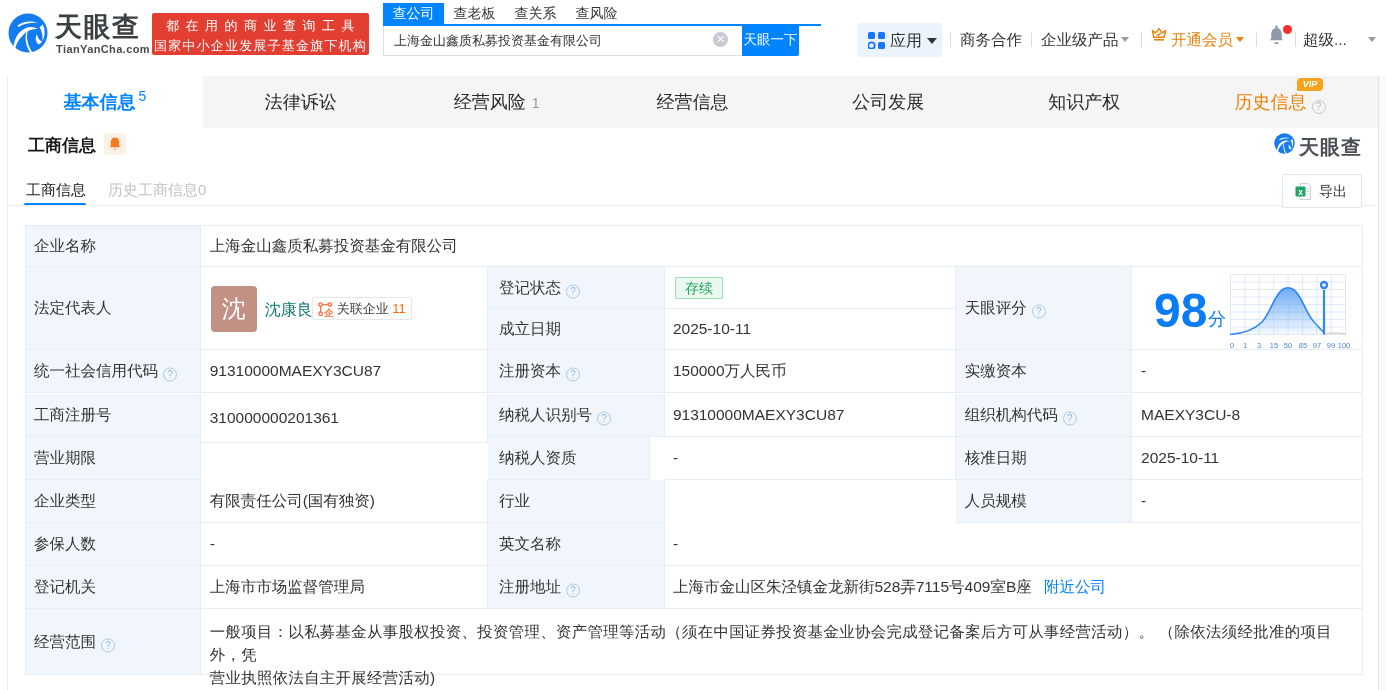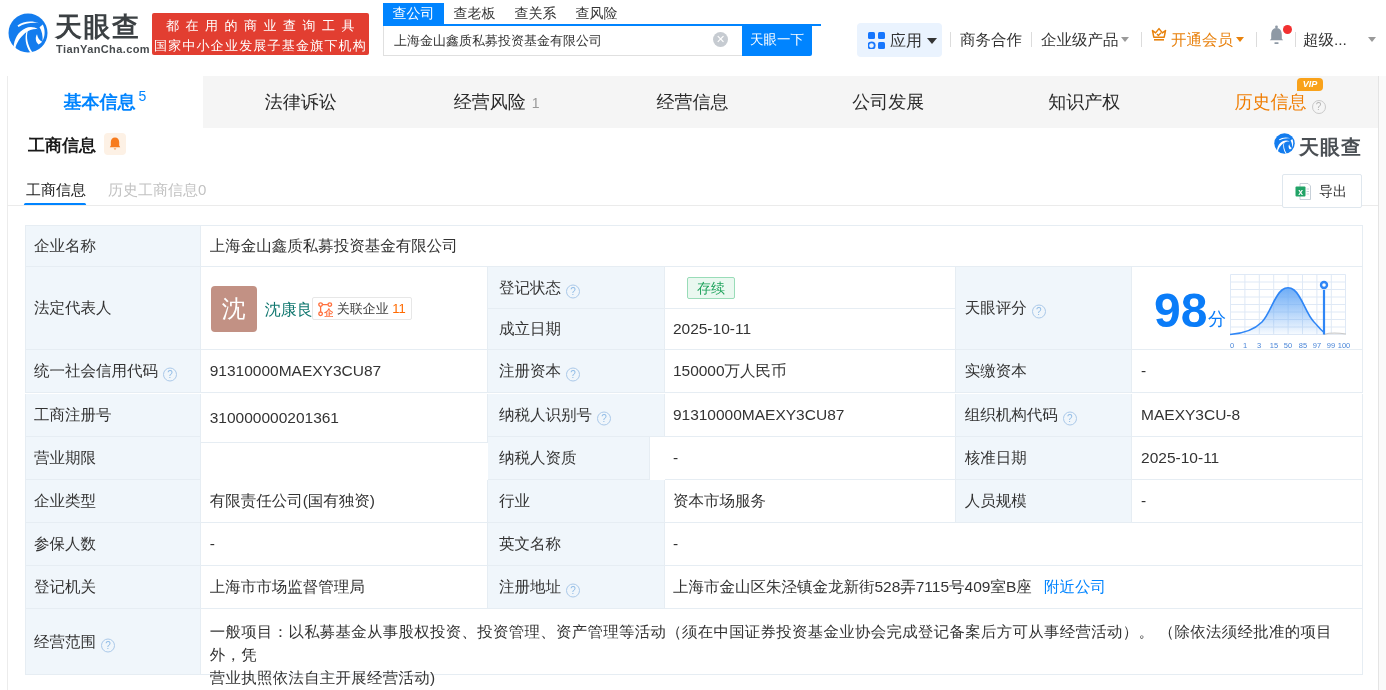--- a/index.html
+++ b/index.html
@@ -13,21 +13,21 @@
 #redbox { position:absolute; left:152px; top:13px; width:217px; height:42px; background:#e23e31; border-radius:2px; color:#fff; text-align:center; }
 #redbox .l1 { font-size:13px; letter-spacing:6.5px; margin-top:4px; margin-left:6px; }
 #redbox .l2 { font-size:13px; letter-spacing:1.2px; margin-top:2px; }
 
 #stabs { position:absolute; left:383px; top:3px; height:21px; }
 #stabs .st { float:left; height:21px; line-height:21px; font-size:14px; color:#333; padding:0 9.5px; }
 #stabs .st.on { background:#0084ff; color:#fff; }
 #sline { position:absolute; left:383px; top:24px; width:438px; height:2px; background:#0084ff; }
 #sinput { position:absolute; left:383px; top:26px; width:359px; height:30px; border-left:1px solid #e0e0e0; border-bottom:1px solid #e0e0e0; background:#fff; line-height:30px; font-size:13px; color:#333; padding-left:10px; }
 #sclear { position:absolute; left:713px; top:32px; width:15px; height:15px; border-radius:50%; background:#c6cbd1; color:#fff; font-size:11px; line-height:15px; text-align:center; }
-#sbtn { position:absolute; left:742px; top:24px; width:70px; height:32px; background:#0084ff; color:#fff; font-size:13.5px; text-align:center; line-height:32px; border-radius:0 2px 2px 0; }
+#sbtn { position:absolute; left:742px; top:24px; width:57px; height:32px; background:#0084ff; color:#fff; font-size:13.5px; text-align:center; line-height:32px; border-radius:0 2px 2px 0; }
 
 #app { position:absolute; left:857px; top:23px; width:85px; height:34px; background:#eaf3fe; border-radius:4px; }
 #app .t { position:absolute; left:33px; top:8px; font-size:16px; color:#333; }
 .caret { display:inline-block; width:0; height:0; border-left:5px solid transparent; border-right:5px solid transparent; border-top:6px solid #333; }
 #app .caret{ position:absolute; left:70px; top:15px; }
 .hsep { position:absolute; top:32px; width:1px; height:15px; background:#dcdcdc; }
 .hitem { position:absolute; top:30px; font-size:15.5px; color:#333; }
 .caret2 { display:inline-block; width:0; height:0; border-left:4.5px solid transparent; border-right:4.5px solid transparent; border-top:5.5px solid #9a9a9a; }
 
 #nav { position:absolute; left:7px; top:76px; width:1371px; height:52px; background:#f5f5f5; }
@@ -192,21 +192,21 @@
             <circle cx="2.6" cy="11.8" r="1.8" fill="none" stroke="#ff6f3c" stroke-width="1.3"></circle>
             <path d="M4.6 2.6 L9.8 2.6 M2.6 4.6 L2.6 9.8" stroke="#ff6f3c" stroke-width="1.3"></path>
             <text x="6.2" y="14.2" font-size="9.5" fill="#ff6f3c" font-weight="bold" font-family="Liberation Sans, sans-serif">企</text>
           </svg>关联企业 <span style="color:#ff6a00">11</span></div>
       </div>
     </div>
 <div class="cell lab" style="left:463.1px;top:42.3px;width:176.8px;height:41.5px;">
       <div class="in" style="left:11px">登记状态<span class="q">?</span></div>
     </div>
 <div class="cell " style="left:639.9px;top:42.3px;width:290.8px;height:41.5px;">
-      <div class="in" style="left:8px"><span class="green" style="margin-left:14px">存续</span></div>
+      <div class="in" style="left:8px"><span class="green" style="margin-left:2px">存续</span></div>
     </div>
 <div class="cell lab" style="left:463.1px;top:83.8px;width:176.8px;height:41.6px;">
       <div class="in" style="left:11px">成立日期</div>
     </div>
 <div class="cell " style="left:639.9px;top:83.8px;width:290.8px;height:41.6px;">
       <div class="in" style="left:8px">2025-10-11</div>
     </div>
 <div class="cell lab" style="left:930.7px;top:42.3px;width:176.4px;height:83.1px;">
       <div class="in" style="left:9px">天眼评分<span class="q">?</span></div>
     </div>
@@ -301,23 +301,20 @@
     </div>
 <div class="cell lab leftb" style="left:0.0px;top:254.7px;width:175.7px;height:43.1px;">
       <div class="in" style="left:8px">企业类型</div>
     </div>
 <div class="cell " style="left:175.7px;top:254.7px;width:287.4px;height:43.1px;">
       <div class="in" style="left:9px">有限责任公司(国有独资)</div>
     </div>
 <div class="cell lab" style="left:463.1px;top:254.7px;width:176.8px;height:43.1px;">
       <div class="in" style="left:11px">行业</div>
     </div>
-<div class="cell " style="left:639.9px;top:254.7px;width:290.8px;height:43.1px;">
-      <div class="in" style="left:8px">资本市场服务</div>
-    </div>
 <div class="cell lab" style="left:930.7px;top:254.7px;width:176.4px;height:43.1px;">
       <div class="in" style="left:9px">人员规模</div>
     </div>
 <div class="cell " style="left:1107.1px;top:254.7px;width:230.5px;height:43.1px;">
       <div class="in" style="left:9px">-</div>
     </div>
 <div class="cell lab leftb" style="left:0.0px;top:297.8px;width:175.7px;height:43.1px;">
       <div class="in" style="left:8px">参保人数</div>
     </div>
 <div class="cell " style="left:175.7px;top:297.8px;width:287.4px;height:43.1px;">

